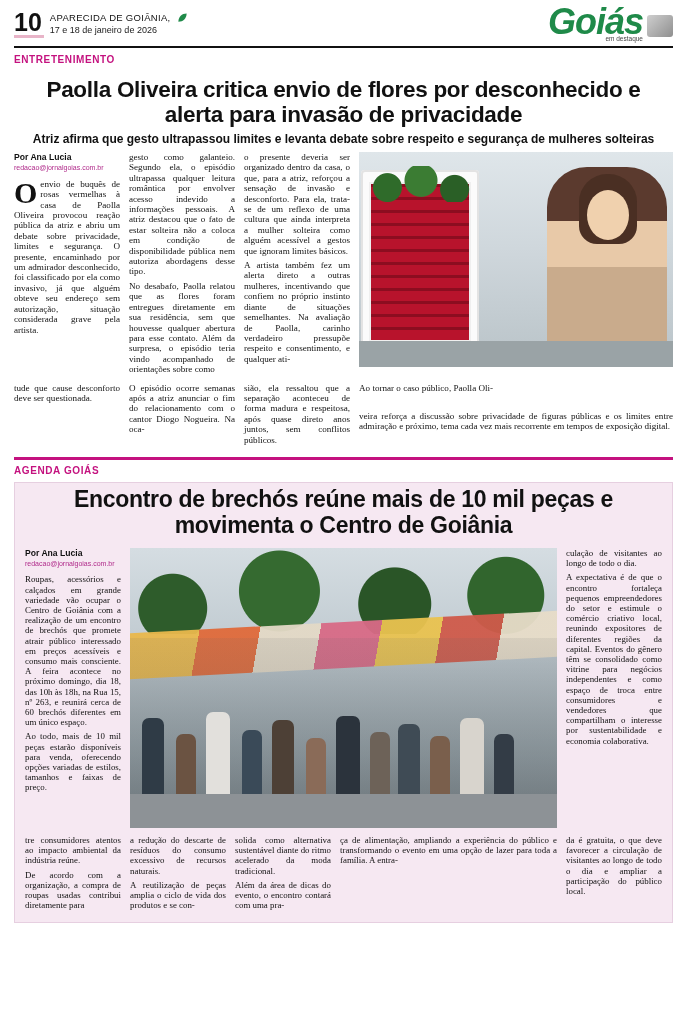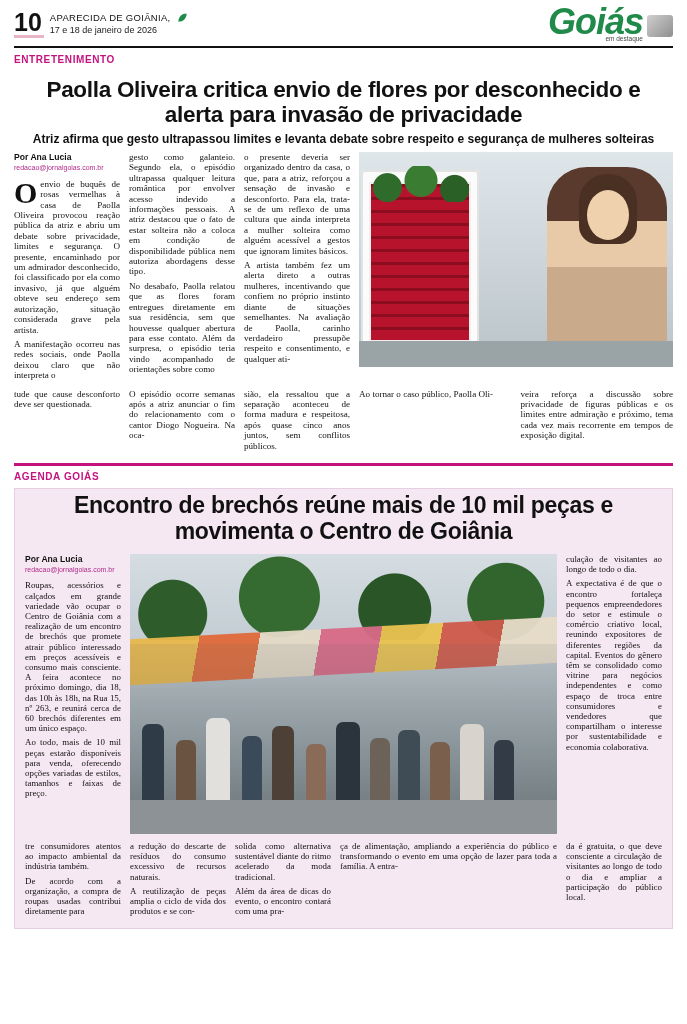--- a/index.html
+++ b/index.html
@@ -110,21 +110,20 @@
 
   <div class="kicker">ENTRETENIMENTO</div>
   <h1 class="headline">Paolla Oliveira critica envio de flores por desconhecido e alerta para invasão de privacidade</h1>
   <div class="subhead">Atriz afirma que gesto ultrapassou limites e levanta debate sobre respeito e segurança de mulheres solteiras</div>
 
   <div class="art1">
     <div class="col">
       <div class="byline">Por Ana Lucia</div>
       <div class="byline-mail">redacao@jornalgoias.com.br</div>
       <p class="dropcap-p">O envio de buquês de rosas vermelhas à casa de Paolla Oliveira provocou reação pública da atriz e abriu um debate sobre privacidade, limites e segurança. O presente, encaminhado por um admirador desconhecido, foi classificado por ela como invasivo, já que alguém obteve seu endereço sem autorização, situação considerada grave pela artista.</p>
-      <p>A manifestação ocorreu nas redes sociais, onde Paolla deixou claro que não interpreta o</p>
     </div>
     <div class="col">
       <p>gesto como galanteio. Segundo ela, o episódio ultrapassa qualquer leitura romântica por envolver acesso indevido a informações pessoais. A atriz destacou que o fato de estar solteira não a coloca em condição de disponibilidade pública nem autoriza abordagens desse tipo.</p>
       <p>No desabafo, Paolla relatou que as flores foram entregues diretamente em sua residência, sem que houvesse qualquer abertura para esse contato. Além da surpresa, o episódio teria vindo acompanhado de orientações sobre como</p>
     </div>
     <div class="col">
       <p>o presente deveria ser organizado dentro da casa, o que, para a atriz, reforçou a sensação de invasão e desconforto. Para ela, trata-se de um reflexo de uma cultura que ainda interpreta a mulher solteira como alguém acessível a gestos que ignoram limites básicos.</p>
       <p>A artista também fez um alerta direto a outras mulheres, incentivando que confiem no próprio instinto diante de situações semelhantes. Na avaliação de Paolla, carinho verdadeiro pressupõe respeito e consentimento, e qualquer ati-</p>
     </div>
     <div>
@@ -142,23 +141,23 @@
   </div>
 
   <div class="art1" style="margin-top:4px;">
     <div class="col">
       <p>tude que cause desconforto deve ser questionada.</p>
     </div>
     <div class="col">
       <p>O episódio ocorre semanas após a atriz anunciar o fim do relacionamento com o cantor Diogo Nogueira. Na oca-</p>
     </div>
     <div class="col">
-      <p>sião, ela ressaltou que a separação aconteceu de forma madura e respeitosa, após quase cinco anos juntos, sem conflitos públicos.</p>
-    </div>
-    <div style="display:grid; grid-template-columns: 1fr 1fr; column-gap:9px;">
+      <p>sião, ela ressaltou que a separação aconteceu de forma madura e respeitosa, após quase direto anos juntos, sem conflitos públicos.</p>
+    </div>
+    <div style="display:grid; grid-template-columns: 1fr; column-gap:9px;">
       <div class="col">
         <p>Ao tornar o caso público, Paolla Oli-</p>
       </div>
       <div class="col">
         <p>veira reforça a discussão sobre privacidade de figuras públicas e os limites entre admiração e próximo, tema cada vez mais recorrente em tempos de exposição digital.</p>
       </div>
     </div>
   </div>
 
   <div class="rule-pink"></div>
@@ -198,33 +197,33 @@
       </div>
 
       <div class="col">
         <p>culação de visitantes ao longo de todo o dia.</p>
         <p>A expectativa é de que o encontro fortaleça pequenos empreendedores do setor e estimule o comércio criativo local, reunindo expositores de diferentes regiões da capital. Eventos do gênero têm se consolidado como vitrine para negócios independentes e como espaço de troca entre consumidores e vendedores que compartilham o interesse por sustentabilidade e economia colaborativa.</p>
       </div>
     </div>
 
     <div class="art2b">
       <div class="col">
-        <p>tre consumidores atentos ao impacto ambiental da indústria também.</p>
+        <p>tre consumidores atentos ao impacto ambiental da indústria reúne.</p>
         <p>De acordo com a organização, a compra de roupas usadas contribui diretamente para</p>
       </div>
       <div class="col">
         <p>a redução do descarte de resíduos do consumo excessivo de recursos naturais.</p>
         <p>A reutilização de peças amplia o ciclo de vida dos produtos e se con-</p>
       </div>
       <div class="col">
         <p>solida como alternativa sustentável diante do ritmo acelerado da moda tradicional.</p>
         <p>Além da área de dicas do evento, o encontro contará com uma pra-</p>
       </div>
       <div class="col">
         <p>ça de alimentação, ampliando a experiência do público e transformando o evento em uma opção de lazer para toda a família. A entra-</p>
       </div>
       <div class="col">
-        <p>da é gratuita, o que deve consciente a circulação de visitantes ao longo de todo o dia e ampliar a participação do público local.</p>
+        <p>da é gratuita, o que deve favorecer a circulação de visitantes ao longo de todo o dia e ampliar a participação do público local.</p>
       </div>
     </div>
   </div>
 
 </div>
 
 </body></html>

